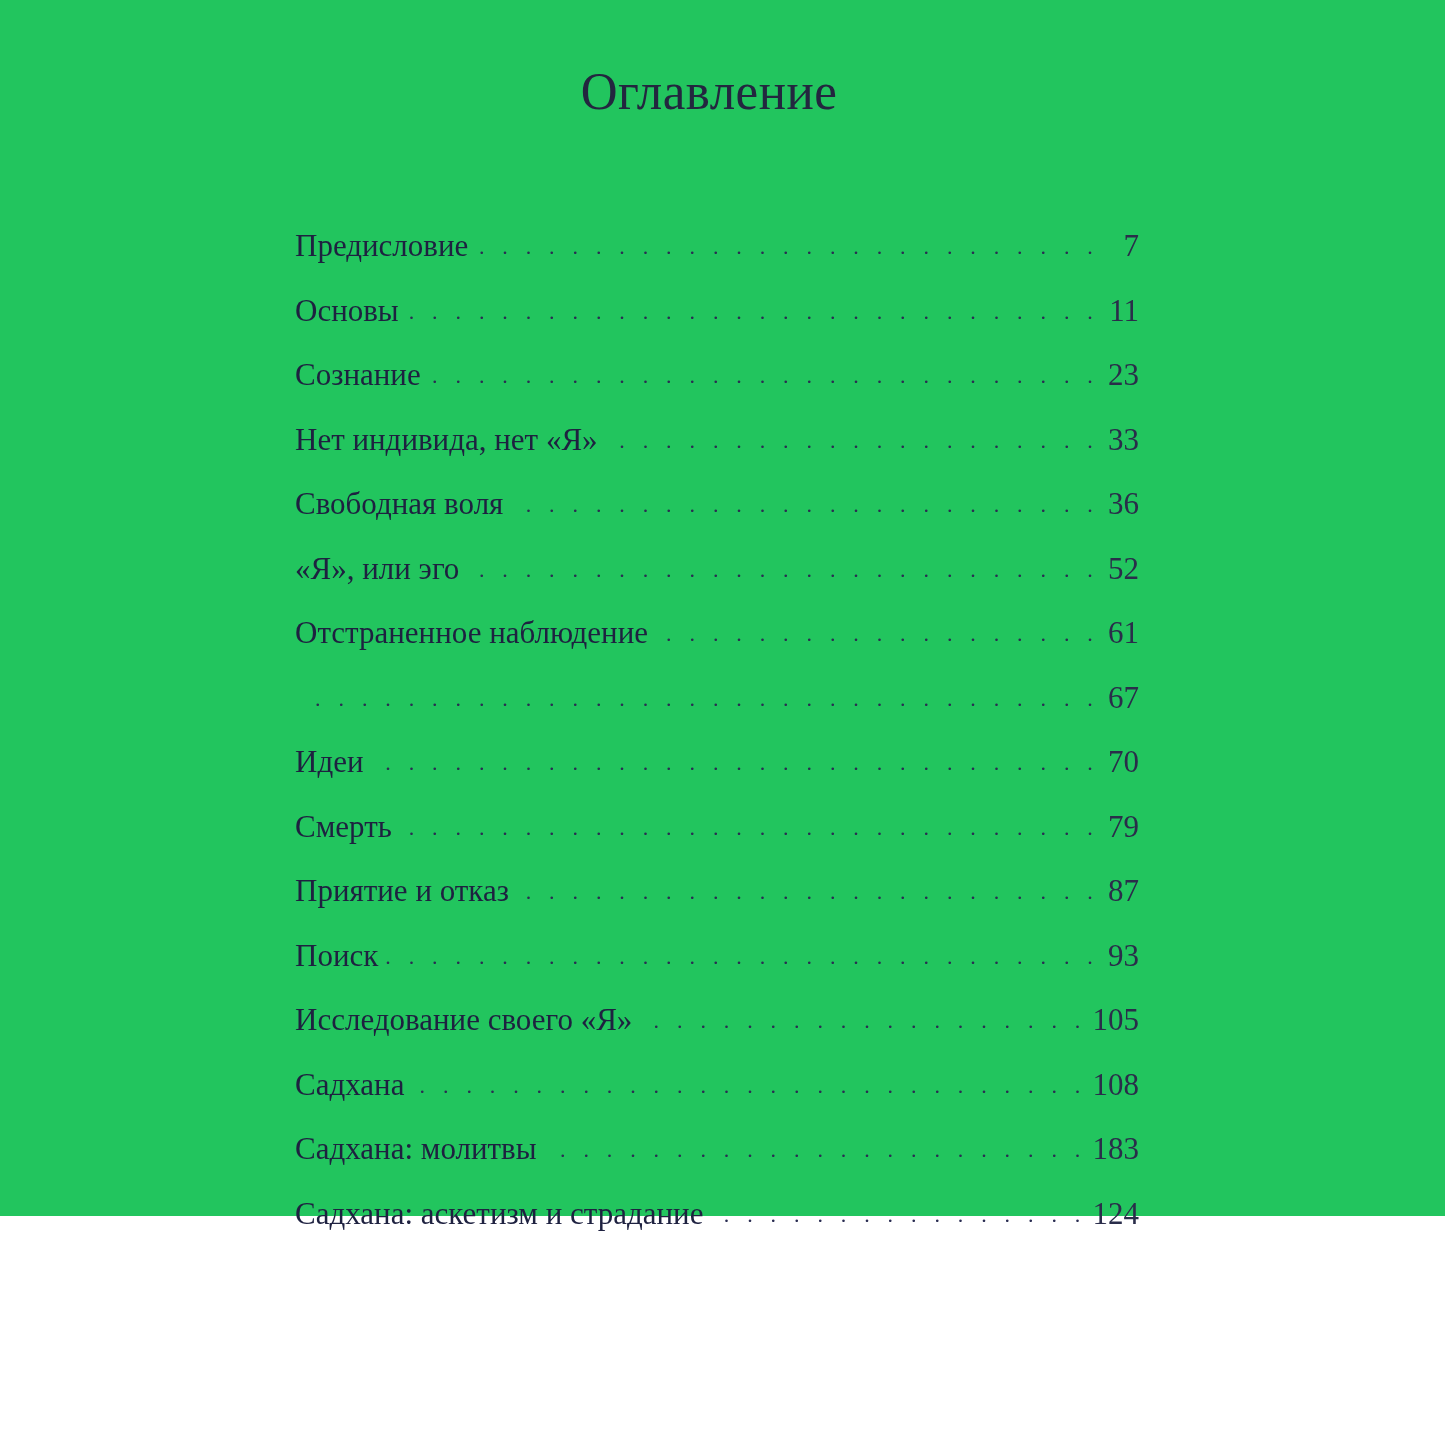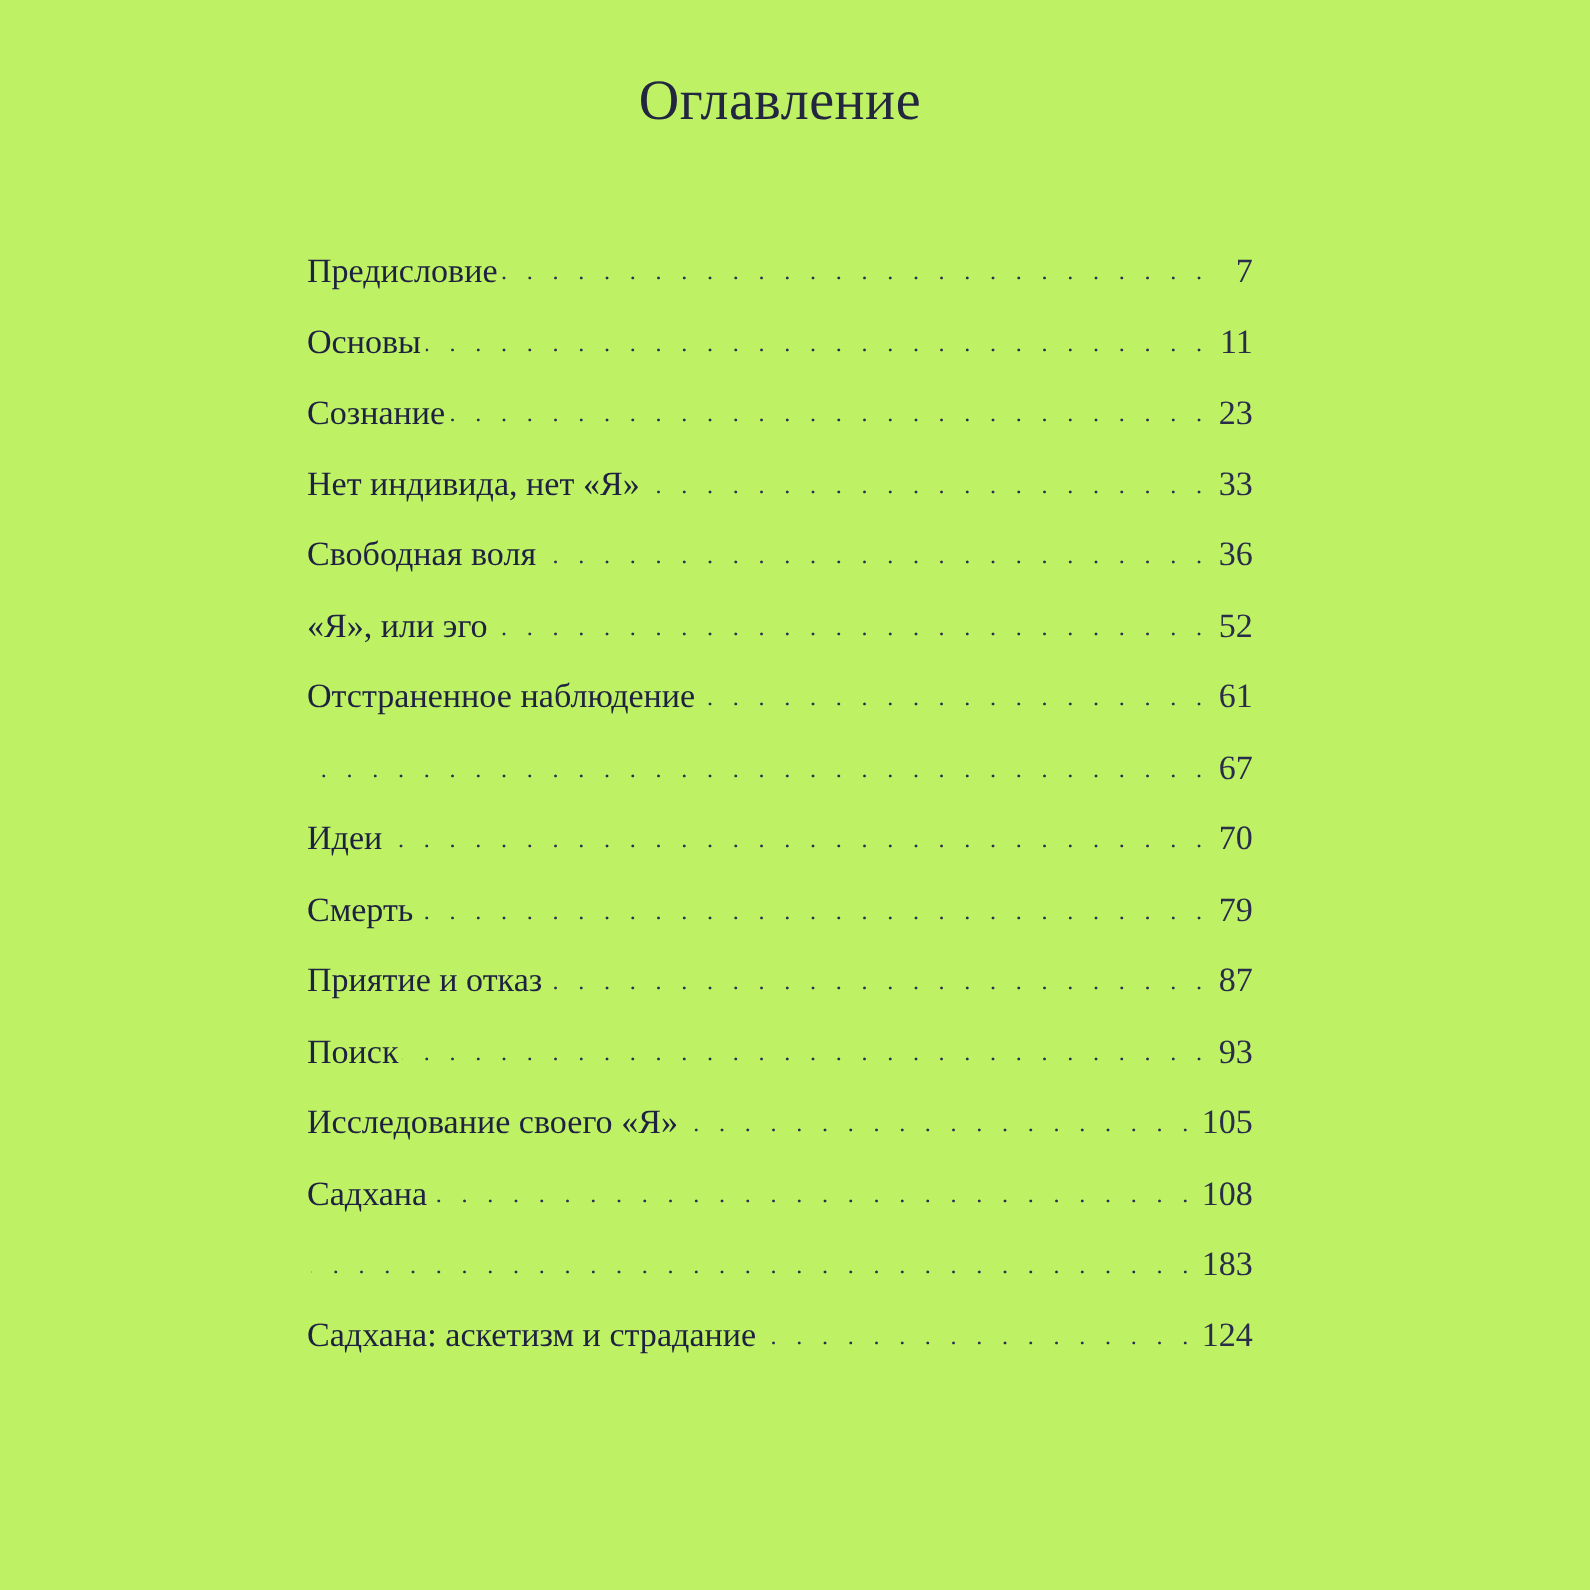--- a/index.html
+++ b/index.html
@@ -11,22 +11,22 @@
       width: 1445px;
       height: 1445px;
       position: relative;
       overflow: hidden;
       font-family: "Liberation Serif", "DejaVu Serif", serif;
       color: #1e2140;
     }
     .page {
       position: absolute;
       left: 0; top: 0;
-      width: 1445px; height: 1445px;
-      background: #bef264;
+      width: 1445px; height: 1216px;
+      background: #22c55e;
     }
     .title {
       position: absolute;
       left: 0;
       width: 1418px;
       top: 62px;
       text-align: center;
       font-size: 52px;
       font-weight: normal;
       letter-spacing: 0.5px;
@@ -43,20 +43,21 @@
       padding: 0;
       list-style: none;
     }
     .toc-entry {
       display: flex;
       align-items: baseline;
       height: 64.5px;
       font-size: 31px;
       color: #1e2140;
       white-space: nowrap;
+      margin-left: 16px;
     }
     .toc-label {
       flex: 0 0 auto;
       transform-origin: left center;
     }
     .toc-leader {
       flex: 1 1 auto;
       overflow: hidden;
       margin: 0 6px 0 4px;
       letter-spacing: 0;
@@ -150,20 +151,21 @@
         <span class="toc-label">Исследование своего «Я»</span>
         <span class="toc-leader"></span>
         <span class="toc-page">105</span>
       </li>
     <li class="toc-entry">
         <span class="toc-label">Садхана</span>
         <span class="toc-leader"></span>
         <span class="toc-page">108</span>
       </li>
     <li class="toc-entry">
+        <span class="toc-label">Садхана: молитвы</span>
         <span class="toc-leader"></span>
         <span class="toc-page">183</span>
       </li>
     <li class="toc-entry">
         <span class="toc-label">Садхана: аскетизм и страдание</span>
         <span class="toc-leader"></span>
         <span class="toc-page">124</span>
       </li>
   </ul>
 </div>

